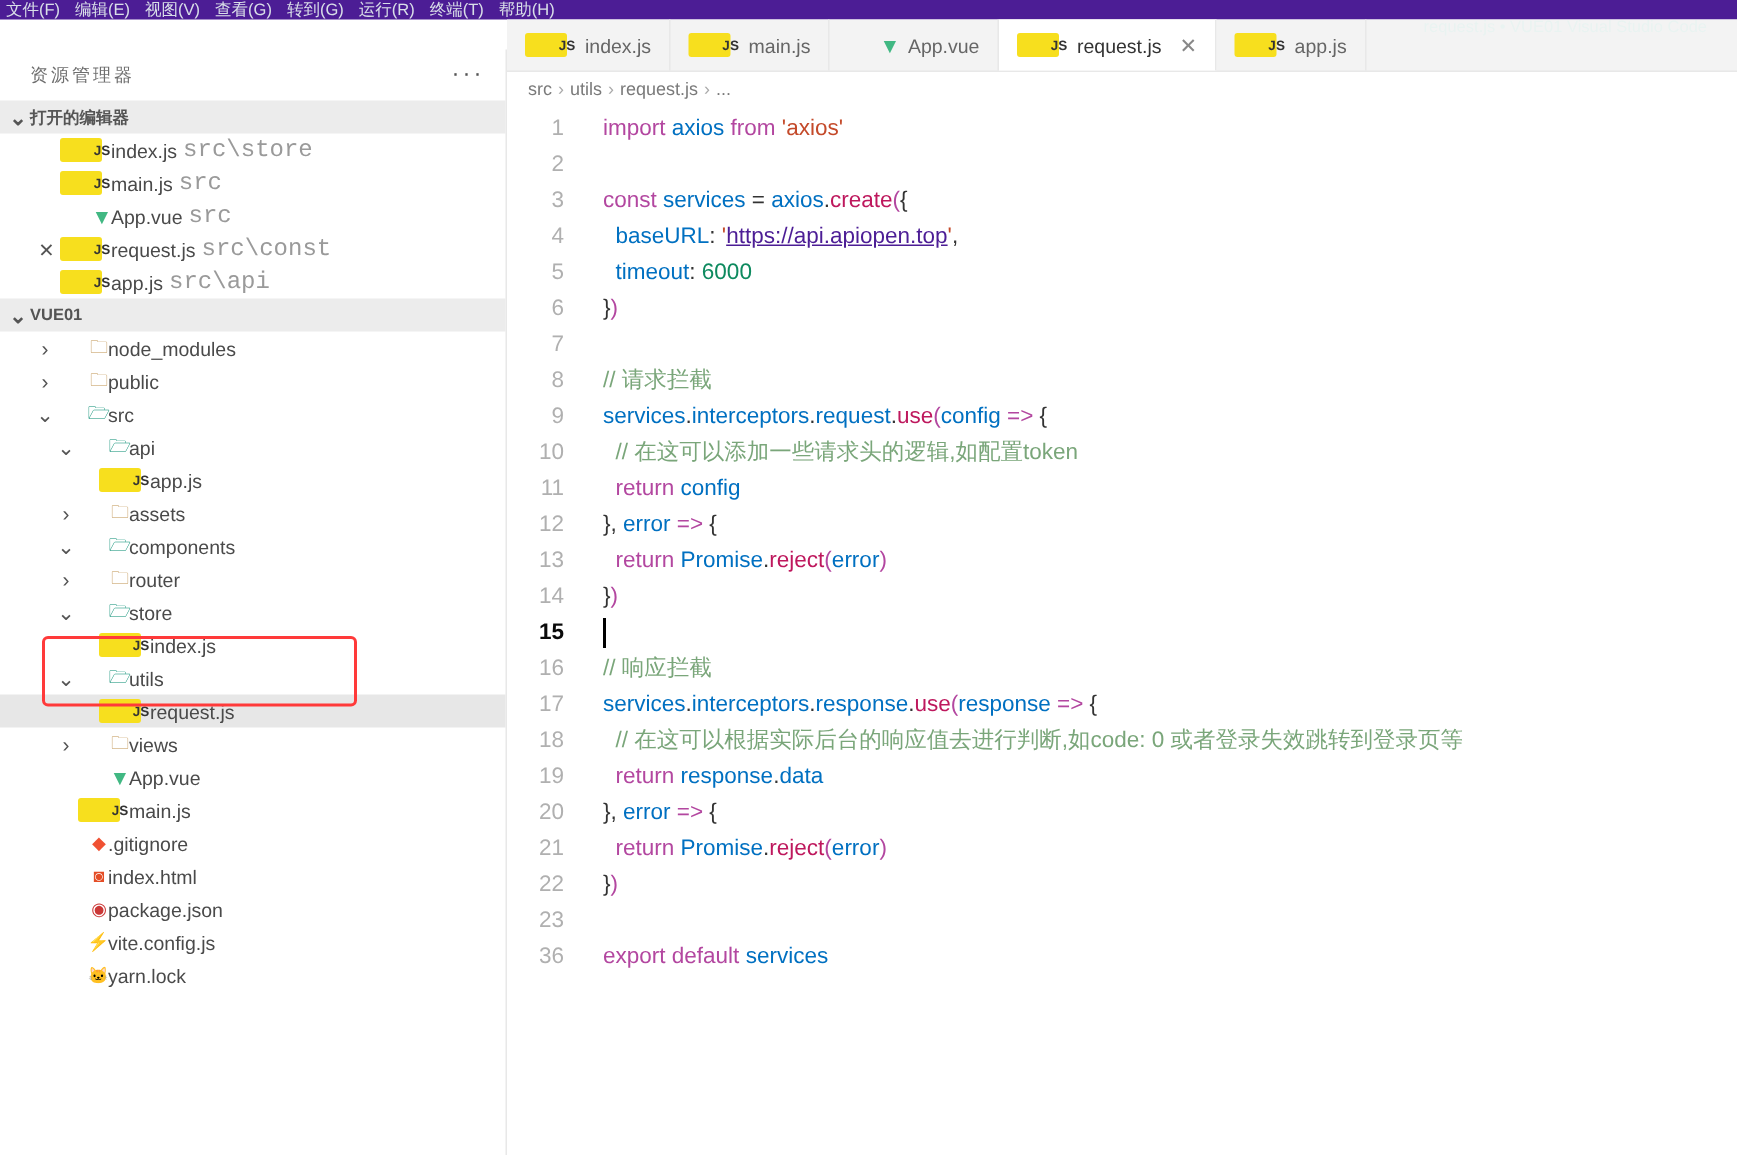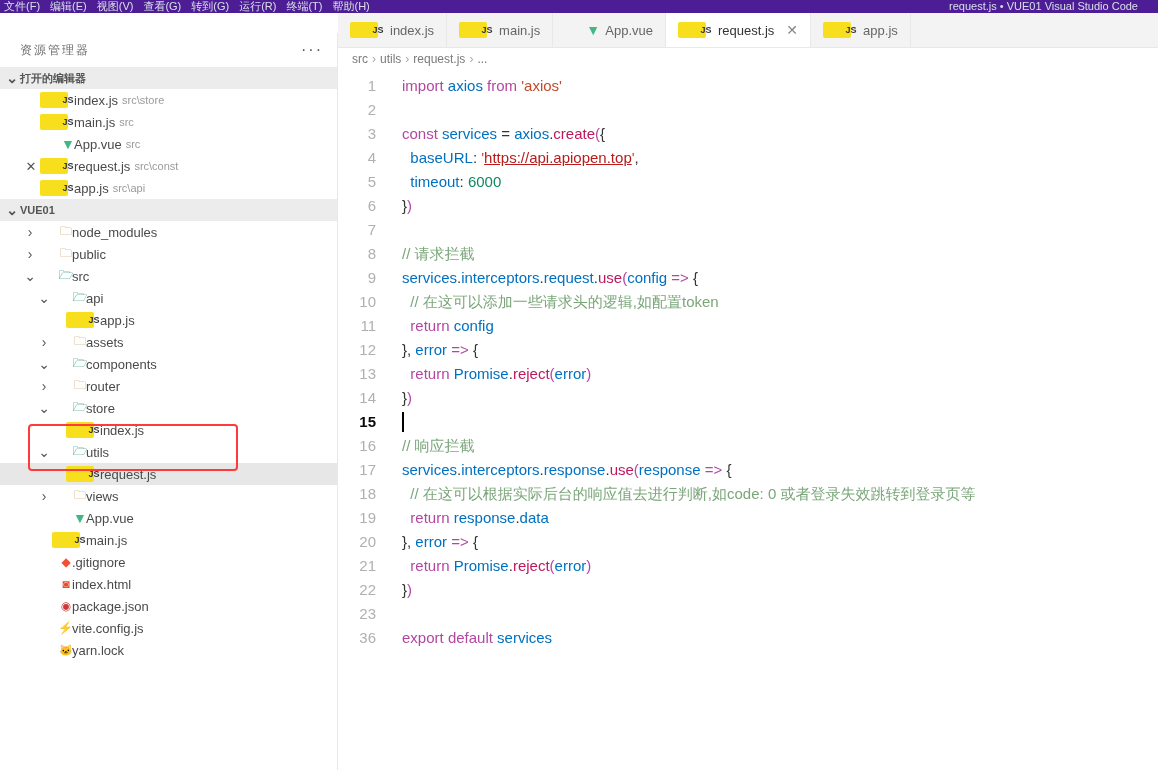--- a/index.html
+++ b/index.html
@@ -1,59 +1,59 @@
 <!DOCTYPE html>
 <html><head>
 <meta charset="utf-8">
 <style>
 * { margin:0; padding:0; box-sizing:border-box; font-family:"Segoe UI","Microsoft YaHei",sans-serif; }
 body { width:1158px; height:770px; background:#fff; overflow:hidden; }
 .menubar { height:13px; background:#4c1d95; color:#e8f3f1; font-size:11px; display:flex; align-items:center; padding:0 4px; }
 .menubar span { margin-right:10px; opacity:.9 }
-.titlebar-right { position:absolute; right:10px; top:0; color:#e8f3f1; font-size:11px; opacity:.65 }
+.titlebar-right { position:absolute; right:10px; top:12px; color:#e8f3f1; font-size:11px; opacity:.65 }
 .main { display:flex; height:757px; }
 .sidebar { width:338px; border-right:1px solid #e8e8e8; background:#fff; display:flex; flex-direction:column;margin-top:20px; }
 .sb-header { height:34px; display:flex; align-items:center; justify-content:space-between; padding:0 14px 0 20px; font-size:12px; color:#6e6e6e; letter-spacing:2px; }
 .sb-header .dots { font-size:16px; letter-spacing:2px; color:#555; }
 .section-head { height:22px; background:#ececec; display:flex; align-items:center; font-size:11px; font-weight:700; color:#555; padding-left:4px; }
 .chev { display:inline-block; width:16px; text-align:center; font-size:14px; color:#555; }
 .tree { font-size:13px; color:#4a4a4a; }
 .row { height:22px; display:flex; align-items:center; cursor:pointer; }
 .row.active { background:#e7e7e7; }
 .ico { width:16px; height:16px; margin-right:6px; display:inline-flex; align-items:center; justify-content:center; font-size:12px;padding-left:28px; }
 .ico-js { background:#f7df1e; color:#333; font-weight:700; font-size:9px; border-radius:2px; }
 .ico-vue { color:#41b883; font-size:14px; }
 .ico-folder { color:#c09553; }
 .ico-folder-open { color:#0a8e74; }
 .ico-git { color:#f05133; }
 .ico-html { color:#e44d26; }
 .ico-npm { color:#cb3837; }
 .ico-vite { color:#ffaa00; }
 .ico-yarn { color:#2188b6; }
-.dim { color:#9a9a9a; font-size:11px; margin-left:4px; }
+.dim { color:#9a9a9a; font-size:16px; margin-left:4px;font-family:Liberation Mono, monospace; }
 .close-x { width:18px; text-align:center; color:#555; }
 .highlight-box { border:2px solid #ff3a3a; border-radius:4px; position:absolute; left:28px; top:424px; width:210px; height:47px; pointer-events:none; }
 
 .editor { flex:1; display:flex; flex-direction:column; }
 .tabs { height:35px; display:flex; background:#f3f3f3; border-bottom:1px solid #e8e8e8; }
 .tab { display:flex; align-items:center; padding:0 12px; font-size:13px; color:#666; border-right:1px solid #e8e8e8; cursor:pointer; gap:6px; }
 .tab.active { background:#fff; color:#333; }
 .tab .x { margin-left:6px; color:#888; font-size:14px; }
 .breadcrumb { height:22px; display:flex; align-items:center; padding-left:14px; font-size:12px; color:#7a7a7a; gap:4px; }
 .breadcrumb .sep { color:#aaa; }
 .code { display:flex; font-family:"Consolas","Courier New",monospace; font-size:15px; line-height:24px; }
 .gutter { width:56px; text-align:right; color:#b0b0b0; padding-right:18px; padding-top:4px; }
 .gutter .ln { height:24px; }
 .gutter .ln.cur { color:#0a0a0a; font-weight:600; }
 .codebody { padding-top:4px; padding-left:8px; white-space:pre; }
 .kw { color:#b347a0; }
 .var { color:#0070c1; }
 .fn { color:#be185d; }
 .str { color:#c44a2a; }
-.strlink { color:#b91c1c; text-decoration:underline; }
+.strlink { color:#4c1d95; text-decoration:underline; }
 .num { color:#0e8a5f; }
 .prop { color:#0070c1; }
 .obj { color:#0070c1; }
 .punct { color:#333; }
 .cmt { color:#7aa67a; }
 .paren { color:#b347a0; }
 .cursor-line { position:relative; }
 .cursor-bar { position:absolute; left:0; top:2px; width:2px; height:20px; background:#000; }
 </style>
 </head>

